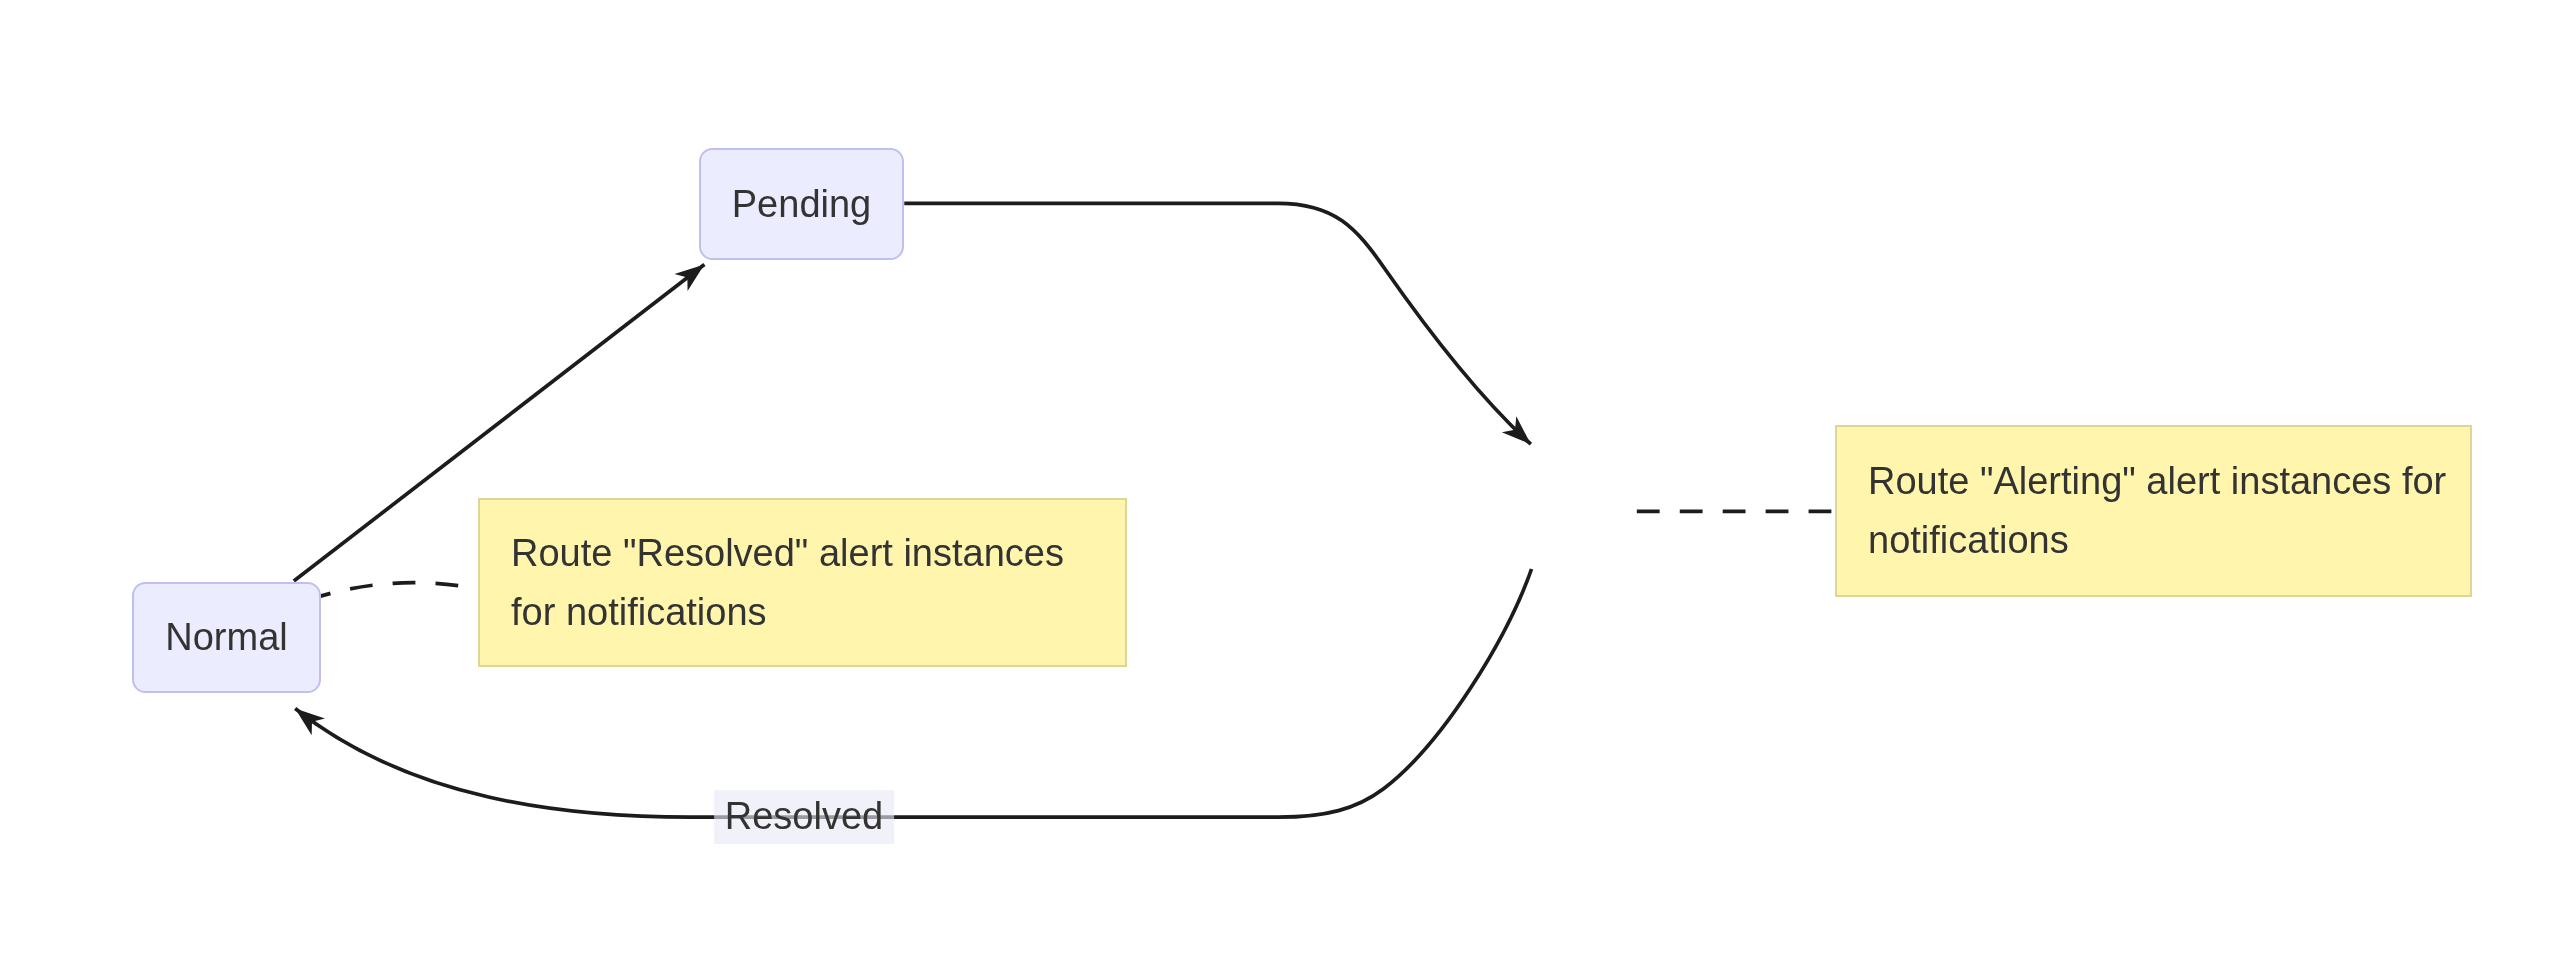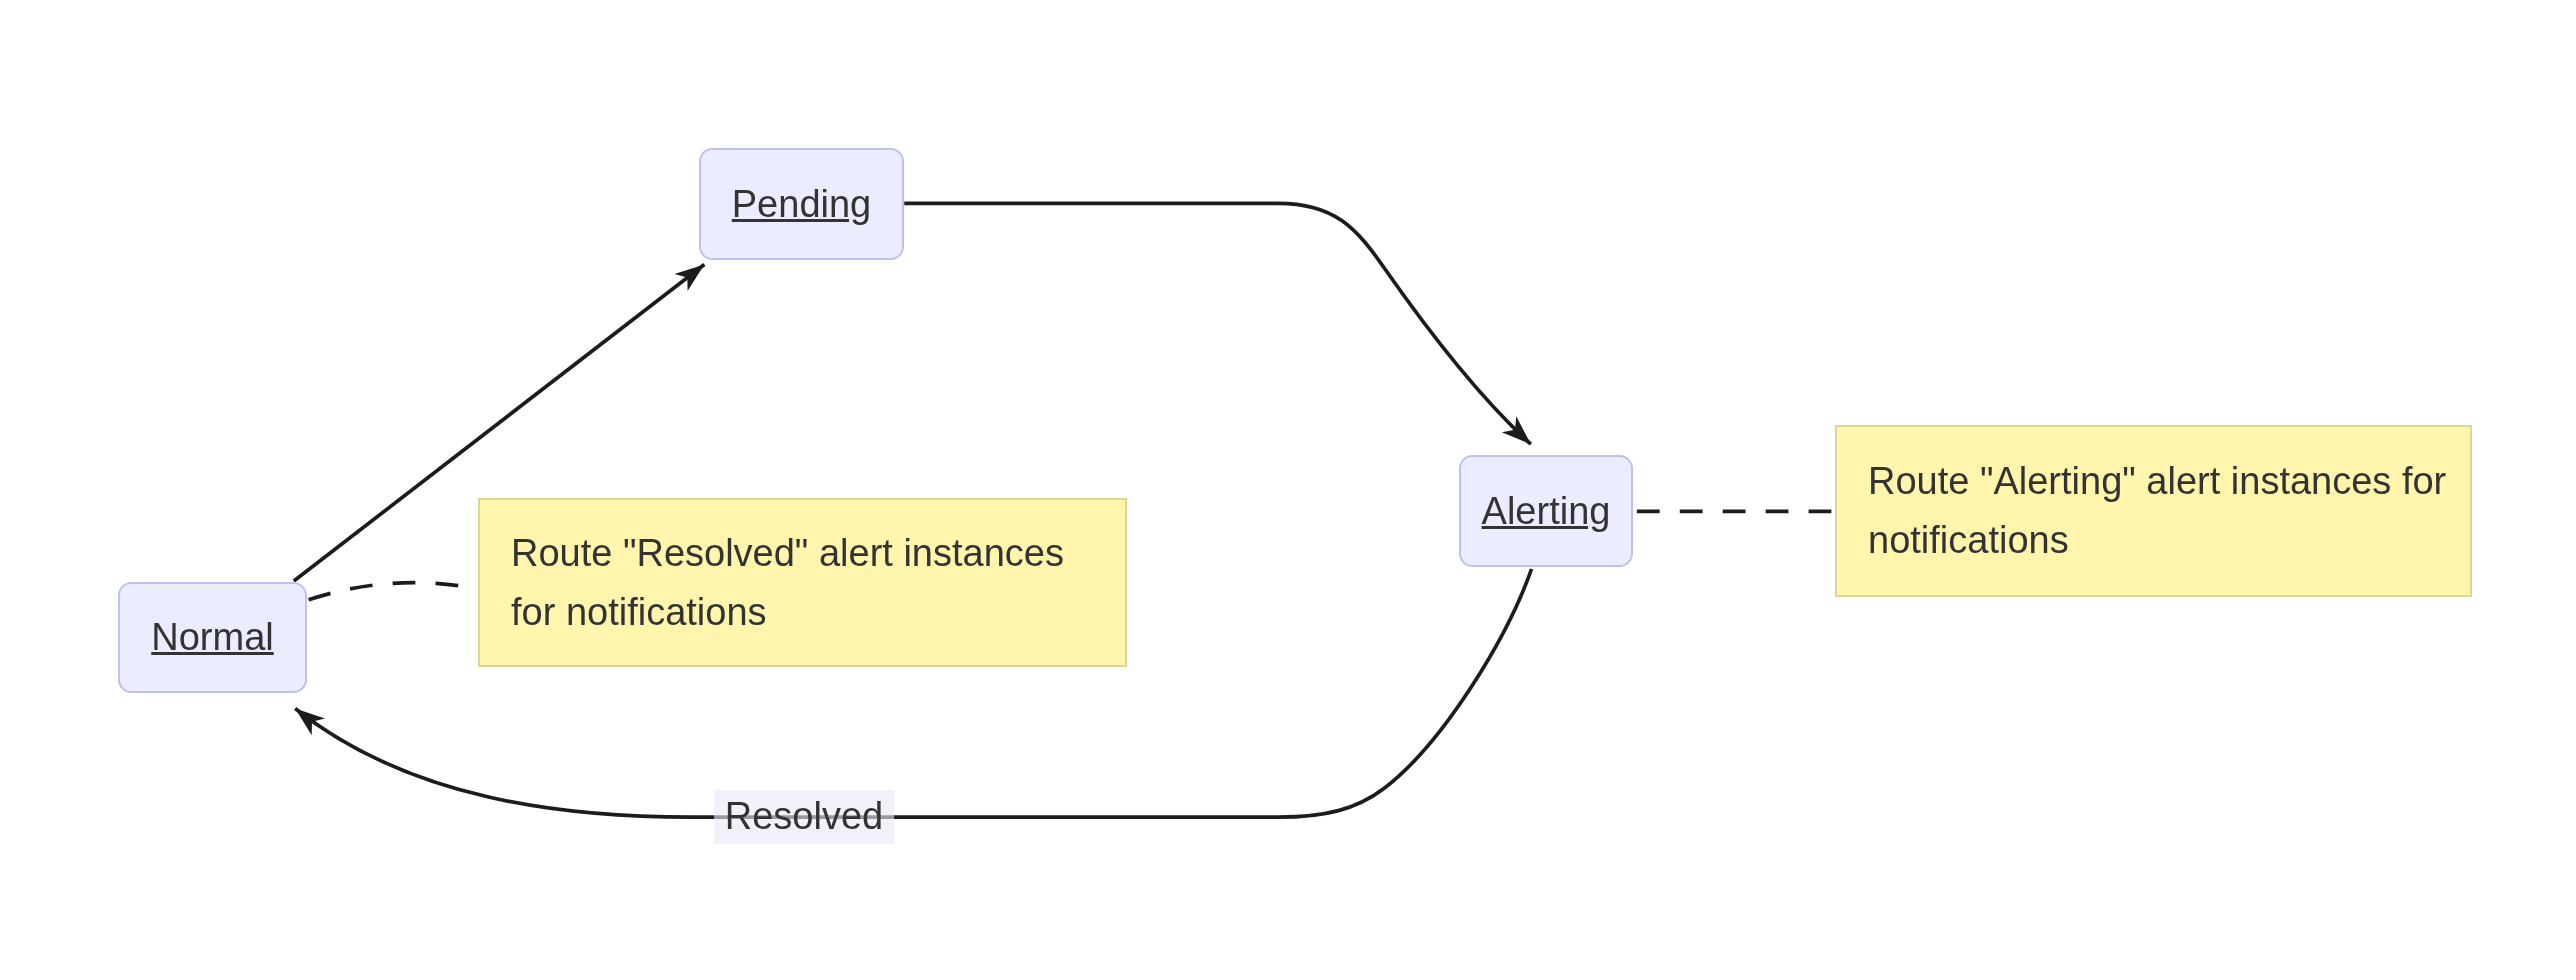--- a/index.html
+++ b/index.html
@@ -41,25 +41,24 @@
   .node{
     position:absolute;
     background:var(--node-fill);
     border:2.7px solid var(--node-border);
     border-radius:13.4px;
     display:flex;
     align-items:center;
     justify-content:center;
     font-size:38px;
     color:var(--text);
-    text-decoration:underline;
   }
   #node-pending{left:699px;top:148px;width:205px;height:112px;}
   #node-alerting{left:1459px;top:455px;width:174px;height:112px;}
-  #node-normal{left:118px;top:582px;width:189px;height:111px;}
+  #node-normal{left:132px;top:582px;width:189px;height:111px;}
   .note{
     position:absolute;
     background:var(--note-fill);
     border:2.7px solid var(--note-border);
     display:flex;
     align-items:center;
     font-size:38px;
     line-height:1.55;
     color:var(--text);
     padding:20px 21.5px 20px 31px;
@@ -98,23 +97,20 @@
 
     <path class="edge dashed" d="M460 894 C545 866 625 862 710 877"></path>
 
     <path class="edge dashed" d="M2440 762 L2732 762"></path>
   </svg>
 
   <div class="node" id="node-pending">
     <span>Pending</span>
   </div>
 
-  <div class="node" id="node-alerting">
-    <span>Alerting</span>
-  </div>
 
   <div class="node" id="node-normal">
     <span>Normal</span>
   </div>
 
   <div class="note" id="note-resolved">
     <span>Route "Resolved" alert instances for notifications</span>
   </div>
 
   <div class="note" id="note-alerting">

